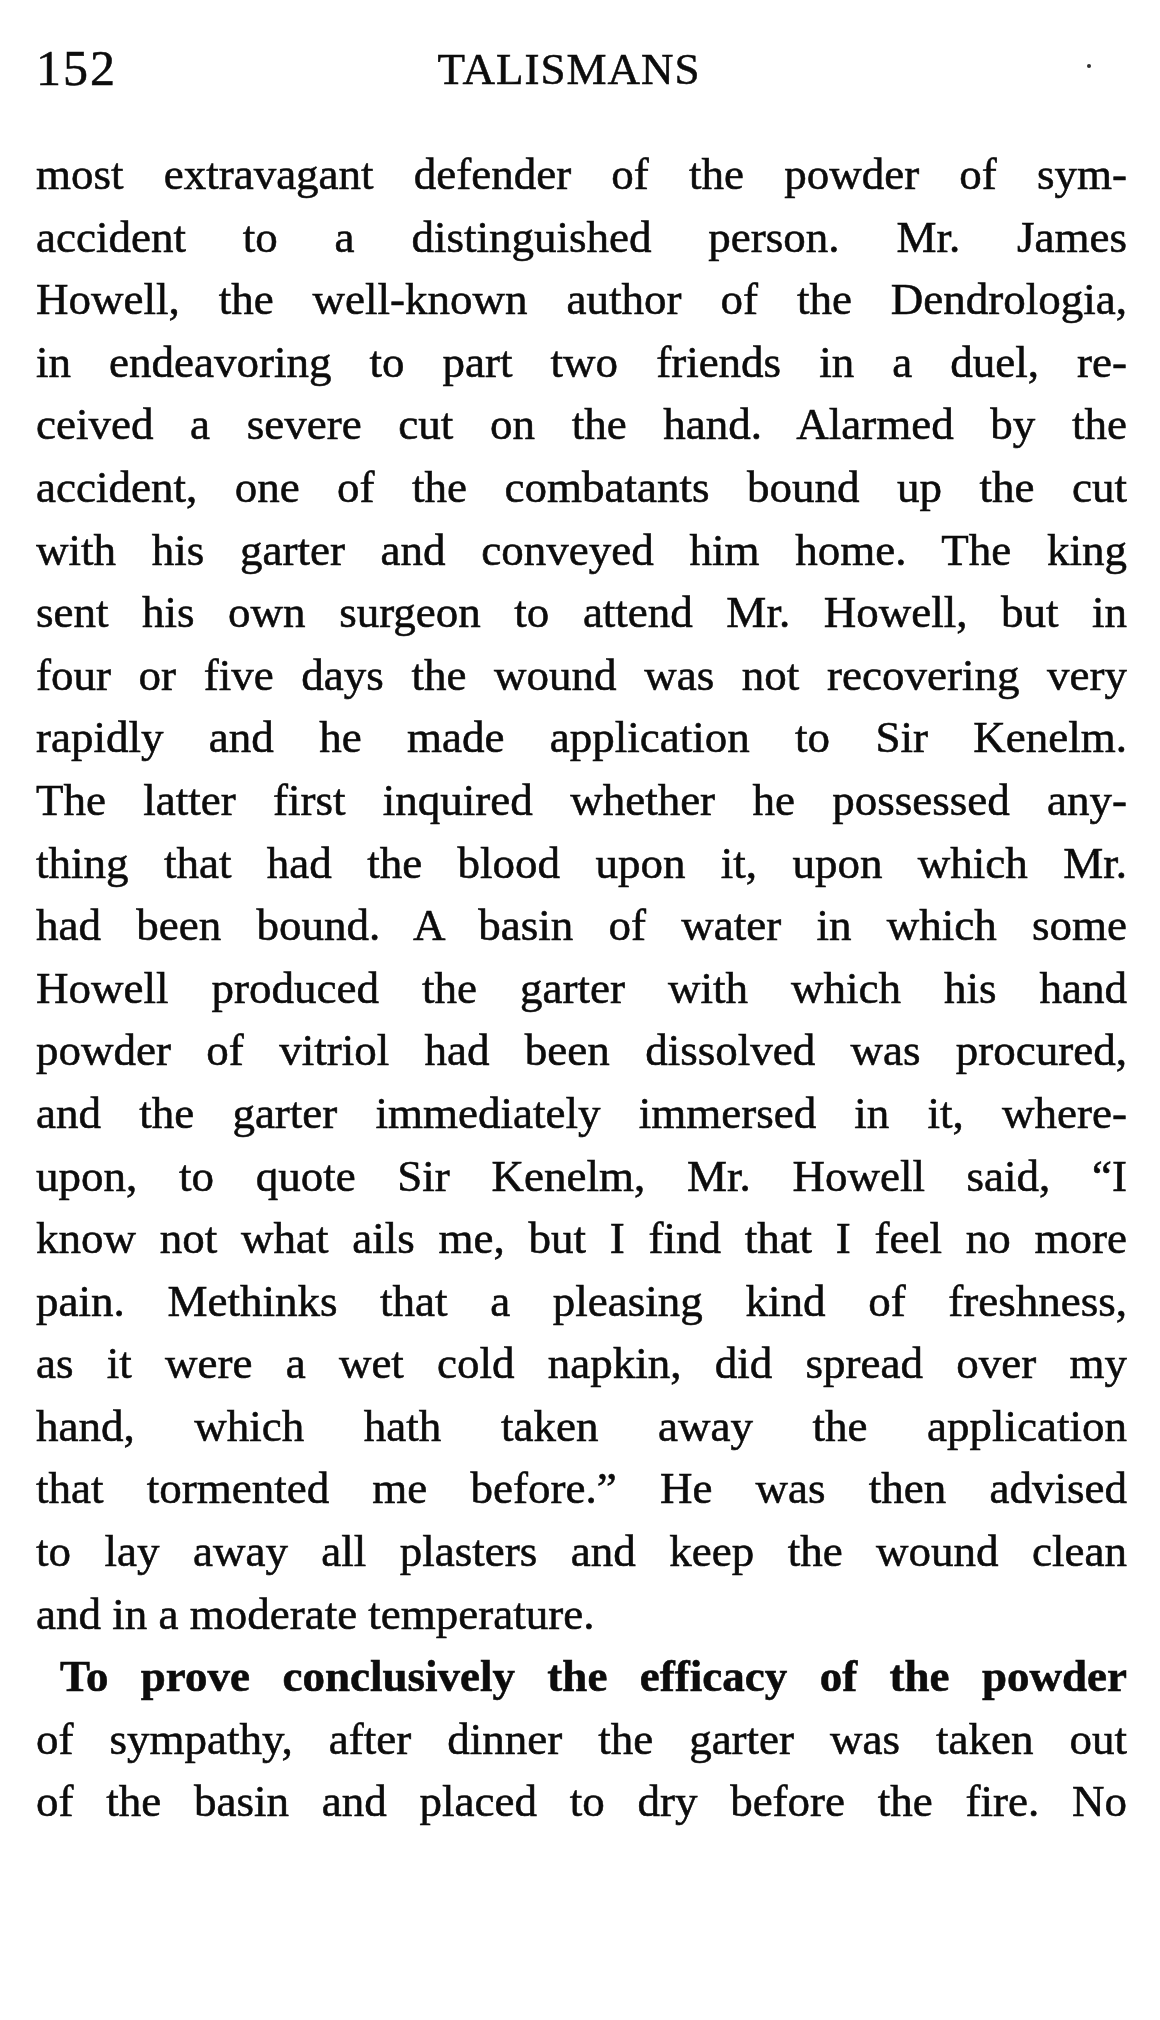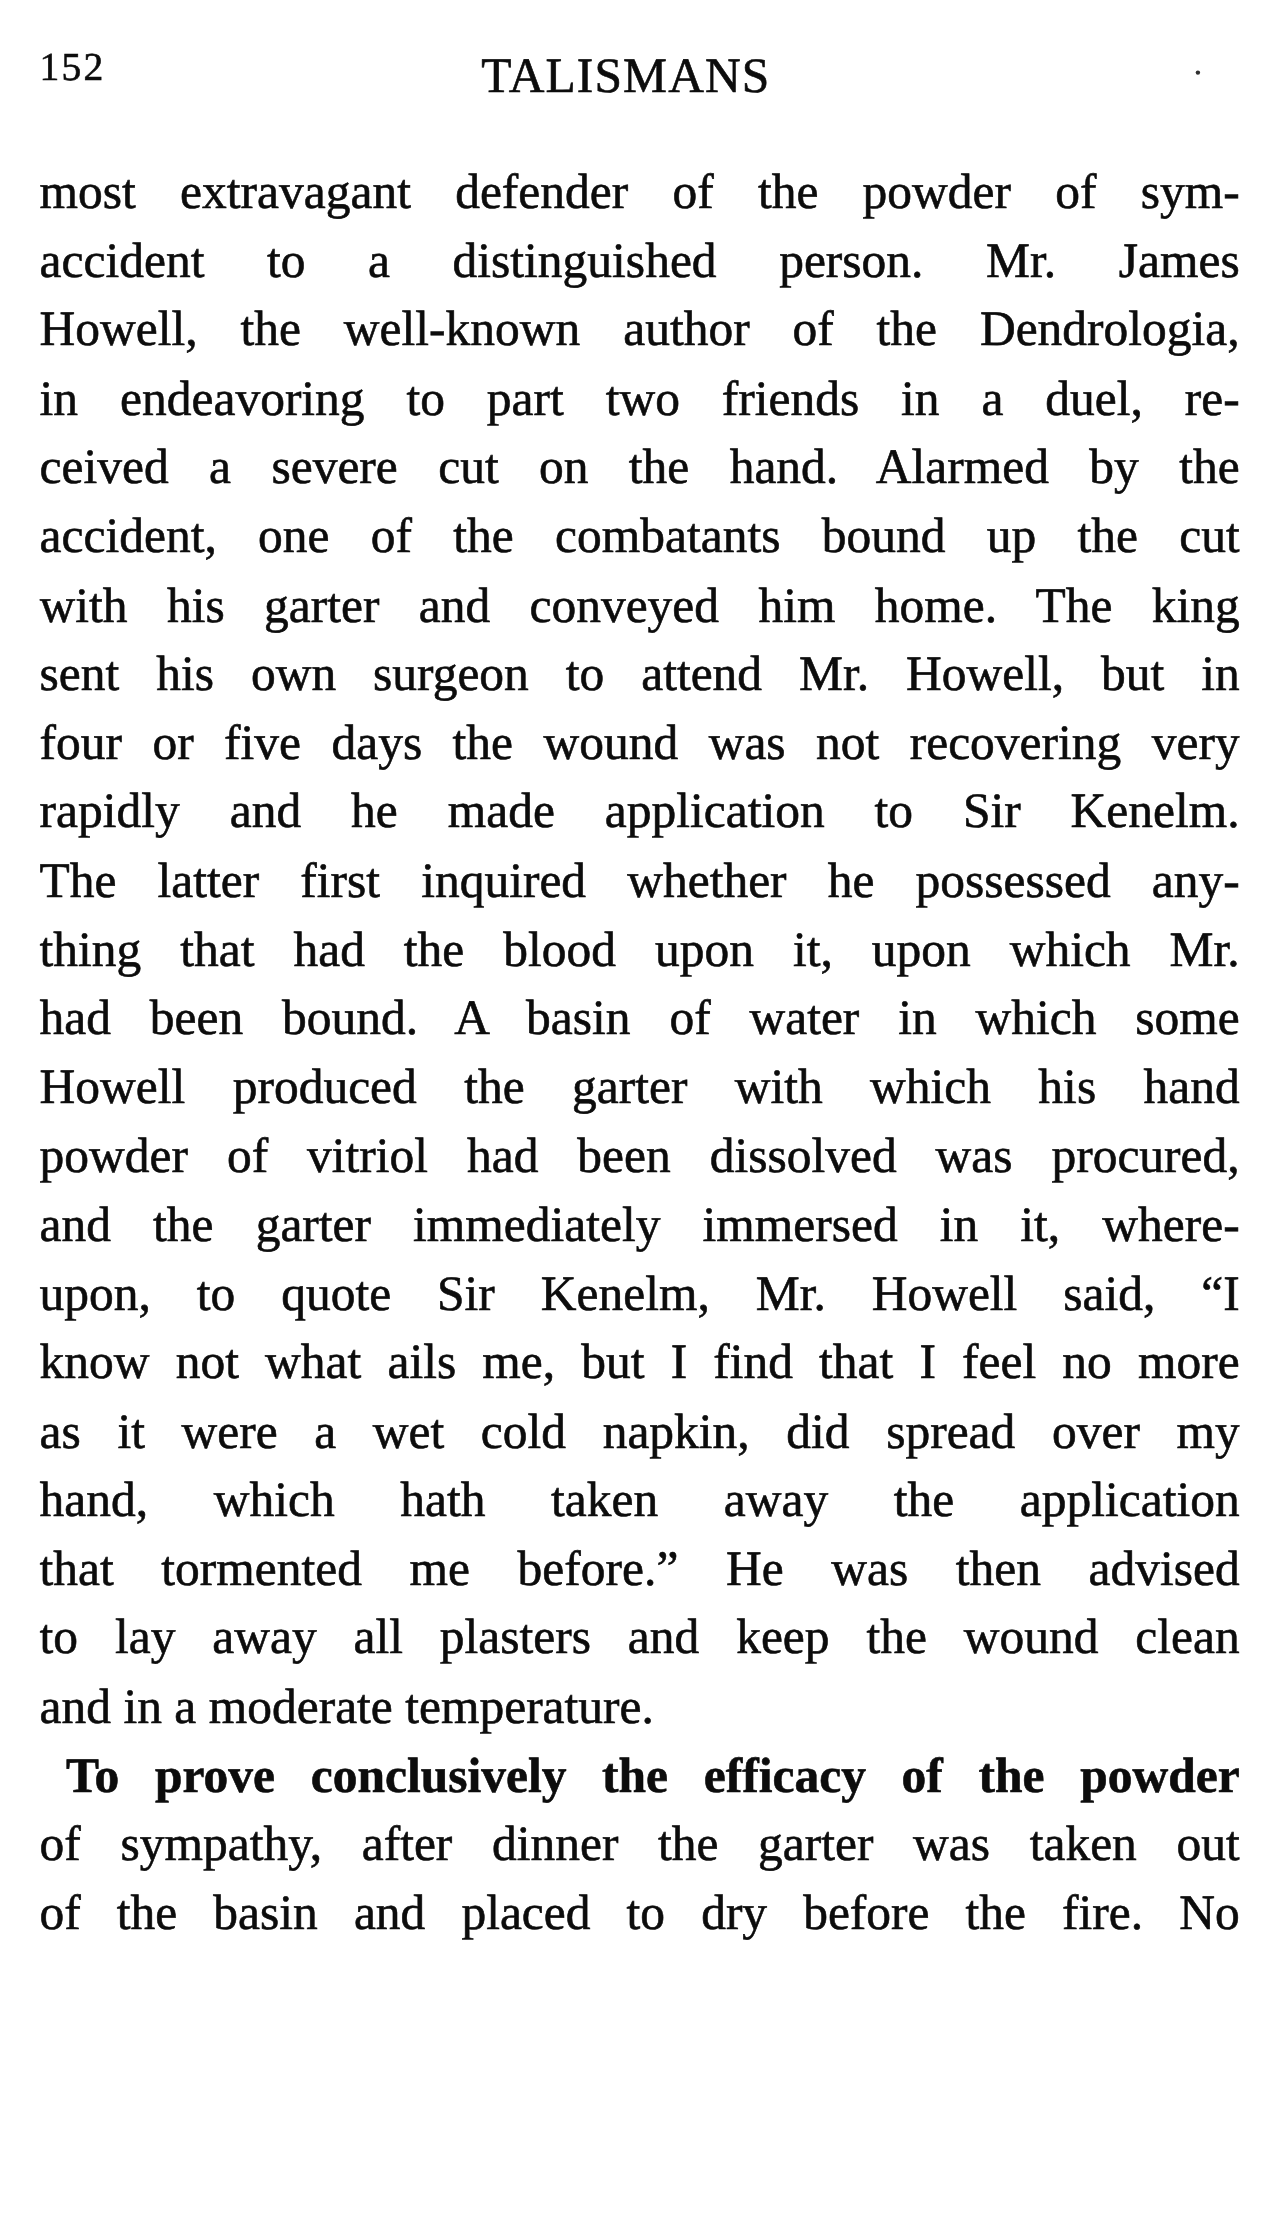--- a/index.html
+++ b/index.html
@@ -10,21 +10,21 @@
     background: #ffffff;
     font-family: "Liberation Serif", "DejaVu Serif", serif;
     color: #0c0c0c;
     overflow: hidden;
     -webkit-text-stroke: 0.55px #0c0c0c;
   }
   .page-number {
     position: absolute;
     left: 36px;
     top: 43px;
-    font-size: 36px;
+    font-size: 50px;
     line-height: 1;
     letter-spacing: 2px;
     text-align: right;
   }
   .running-title {
     position: absolute;
     left: 569px;
     top: 47px;
     transform: translateX(-50%);
     font-size: 45px;
@@ -77,20 +77,21 @@
       <div class="text-line">four or five days the wound was not recovering very</div>
       <div class="text-line">rapidly and he made application to Sir Kenelm.</div>
       <div class="text-line">The latter first inquired whether he possessed any-</div>
       <div class="text-line">thing that had the blood upon it, upon which Mr.</div>
       <div class="text-line">had been bound.  A basin of water in which some</div>
       <div class="text-line">Howell produced the garter with which his hand</div>
       <div class="text-line">powder of vitriol had been dissolved was procured,</div>
       <div class="text-line">and the garter immediately immersed in it, where-</div>
       <div class="text-line">upon, to quote Sir Kenelm, Mr. Howell said, “I</div>
       <div class="text-line">know not what ails me, but I find that I feel no more</div>
+      <div class="text-line">pain.  Methinks that a pleasing kind of freshness,</div>
       <div class="text-line">as it were a wet cold napkin, did spread over my</div>
       <div class="text-line">hand, which hath taken away the application</div>
       <div class="text-line">that tormented me before.”  He was then advised</div>
       <div class="text-line">to lay away all plasters and keep the wound clean</div>
       <div class="text-line flush-left">and in a moderate temperature.</div>
       <div class="text-line indent">To prove conclusively the efficacy of the powder</div>
       <div class="text-line">of sympathy, after dinner the garter was taken out</div>
       <div class="text-line">of the basin and placed to dry before the fire.  No</div>
     </div>
 </div>

